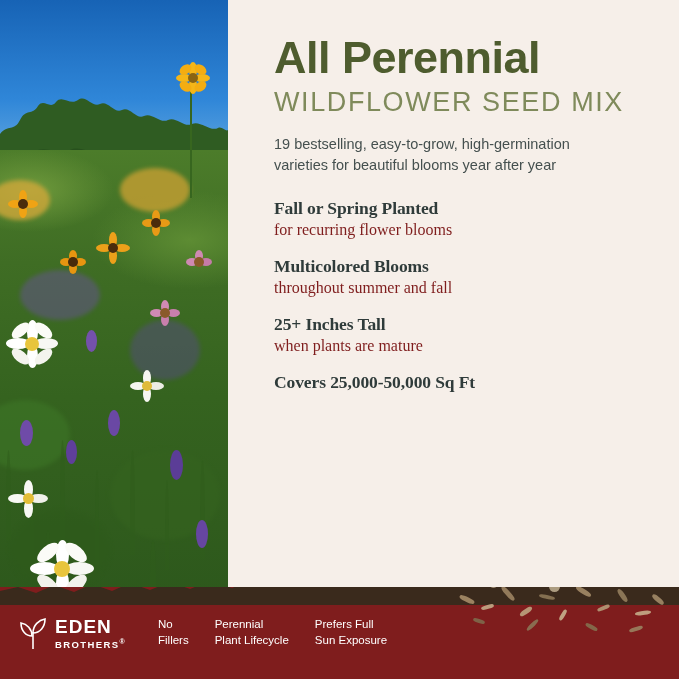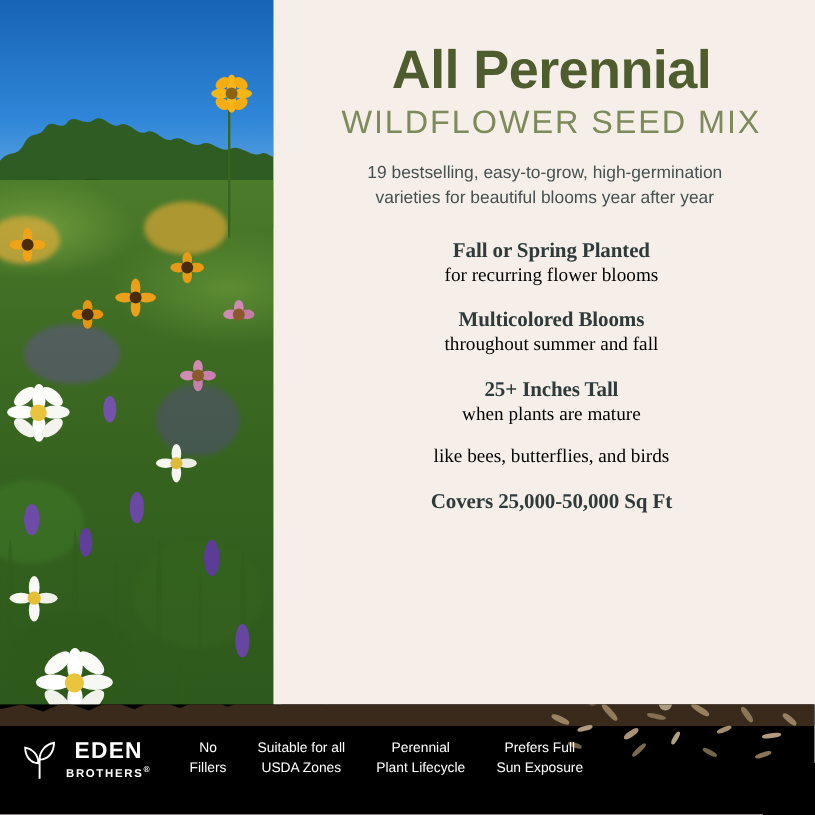--- a/index.html
+++ b/index.html
@@ -12,21 +12,20 @@
     font-family: "Liberation Sans", sans-serif;
     background: #f6efe9;
     overflow: hidden;
   }
   .card {
     position: relative;
     width: 679px;
     height: 679px;
     overflow: hidden;
     background: #f6efe9;
-    text-align: center;
   }
 
   
   .photo {
     position: absolute;
     left: 0;
     top: 0;
     width: 228px;
     height: 600px;
     overflow: hidden;
@@ -123,30 +122,30 @@
   .feature-title {
     margin: 0;
     font-size: 17.5px;
     font-weight: bold;
     color: #2f3b3a;
     letter-spacing: -0.1px;
   }
   .feature-sub {
     margin: 2px 0 0 0;
     font-size: 16px;
-    color: #000000;
+    color: #7f1d1d;
   }
 
   
   .footer {
     position: absolute;
     left: 0; bottom: 0;
     width: 679px;
     height: 92px;
-    background: #000000;
+    background: #7f1d1d;
     overflow: hidden;
   }
   .torn {
     position: absolute;
     left: 0; top: -22px;
     width: 679px;
     height: 40px;
   }
   .seed-pile {
     position: absolute;
@@ -377,21 +376,20 @@
       </div>
       <div class="feature">
         <p class="feature-title">Multicolored Blooms</p>
         <p class="feature-sub">throughout summer and fall</p>
       </div>
       <div class="feature">
         <p class="feature-title">25+ Inches Tall</p>
         <p class="feature-sub">when plants are mature</p>
       </div>
       <div class="feature">
-        <p class="feature-sub">like bees, butterflies, and birds</p>
       </div>
       <div class="feature">
         <p class="feature-title">Covers 25,000-50,000 Sq Ft</p>
       </div>
     </div>
   </div>
 
   <div class="footer">
     <svg class="torn" viewBox="0 0 679 40" preserveAspectRatio="none">
       <path d="M0,40 L0,26 L18,22 L36,28 L54,20 L74,27 L92,19 L112,26 L130,18 L150,25 L170,17 L190,24 L210,16 L232,23 L252,15 L272,22 L292,14 L312,21 L332,13 L354,20 L374,12 L394,19 L414,11 L436,18 L456,10 L476,17 L496,9 L518,16 L538,8 L558,15 L578,7 L598,14 L618,6 L638,13 L658,5 L679,12 L679,40 Z" fill="#3a2a1c"></path>
@@ -429,24 +427,20 @@
           <div class="brand-bottom"><span>BROTHERS</span><span class="reg">®</span></div>
         </div>
       </div>
 
       <div class="badges">
         <div class="badge">
           <span class="badge-l2">No</span>
           <span class="badge-l2">Fillers</span>
         </div>
         <div class="badge">
-          <span class="badge-l2">Suitable for all</span>
-          <span class="badge-l2">USDA Zones</span>
-        </div>
-        <div class="badge">
           <span class="badge-l2">Perennial</span>
           <span class="badge-l2">Plant Lifecycle</span>
         </div>
         <div class="badge">
           <span class="badge-l2">Prefers Full</span>
           <span class="badge-l2">Sun Exposure</span>
         </div>
       </div>
     </div>
   </div>

